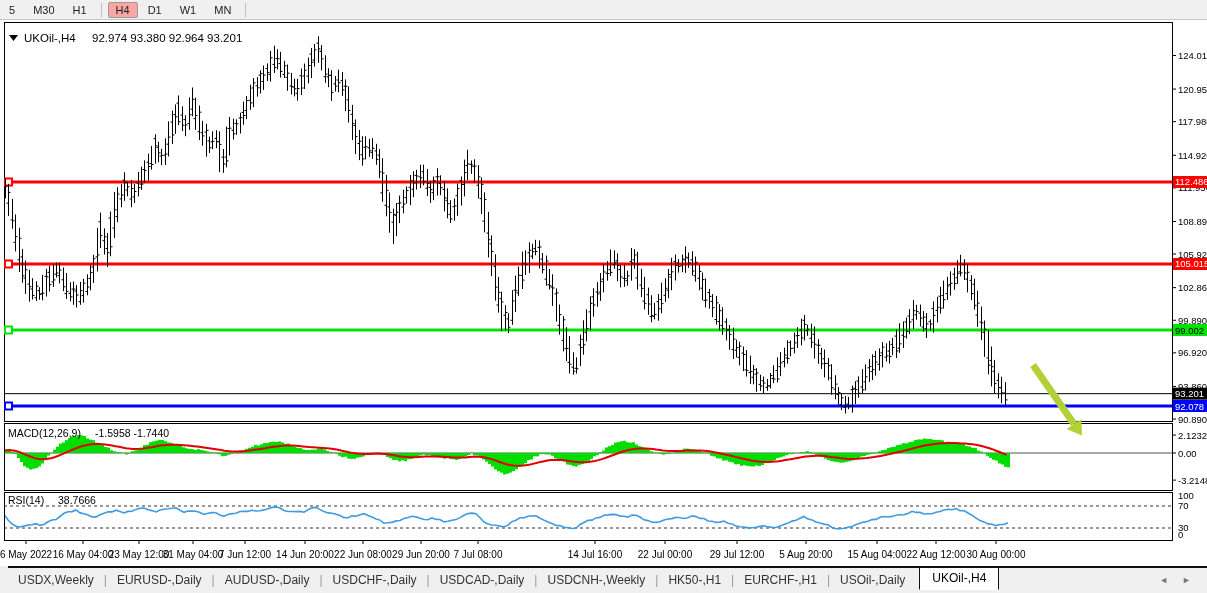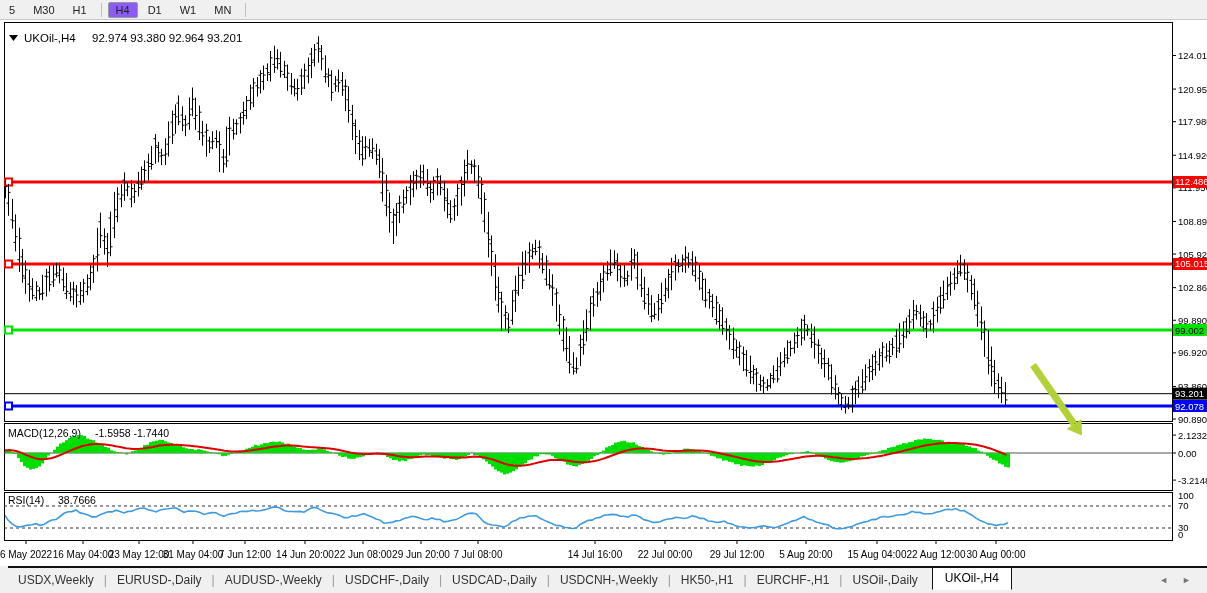--- a/index.html
+++ b/index.html
@@ -11,21 +11,21 @@
   
   #tf-toolbar{
     position:absolute;left:0;top:0;width:1207px;height:19px;
     background:#f0f0f0;border-bottom:1px solid #c8c8c8;
     display:flex;align-items:center;font-size:11px;color:#222;z-index:5;
   }
   .tf-btn{
     padding:1px 7px;margin:0 1px;border:1px solid transparent;border-radius:2px;
     cursor:default;white-space:nowrap;
   }
-  .tf-btn.active{background:#8b5cf6;border:1px solid #9a9a9a;}
+  .tf-btn.active{background:#fca5a5;border:1px solid #9a9a9a;}
   .tf-sep{width:1px;height:14px;background:#c0c0c0;margin:0 5px;}
   
   #chart-zone{position:absolute;left:0;top:20px;width:1207px;height:546px;background:#ffffff;}
   #chart-svg{position:absolute;left:0;top:0;}
   
   #tab-bar{
     position:absolute;left:8px;top:566px;width:1207px;height:24px;
     background:#f0f0f0;border-top:2px solid #111;
     display:flex;align-items:center;font-size:12px;color:#333;z-index:5;
   }
@@ -523,21 +523,21 @@
         <polygon points="1082.0,435.5 1066.6,429.1 1081.4,418.9"></polygon>
       </g>
     </svg>
 </div>
 
 <div id="tab-bar">
     <div class="tab-item">USDX,Weekly</div>
     <span class="tab-sep">|</span>
     <div class="tab-item">EURUSD-,Daily</div>
     <span class="tab-sep">|</span>
-    <div class="tab-item">AUDUSD-,Weekly</div>
+    <div class="tab-item">AUDUSD-,Daily</div>
     <span class="tab-sep">|</span>
     <div class="tab-item">USDCHF-,Daily</div>
     <span class="tab-sep">|</span>
     <div class="tab-item">USDCAD-,Daily</div>
     <span class="tab-sep">|</span>
     <div class="tab-item">USDCNH-,Weekly</div>
     <span class="tab-sep">|</span>
     <div class="tab-item">HK50-,H1</div>
     <span class="tab-sep">|</span>
     <div class="tab-item">EURCHF-,H1</div>

